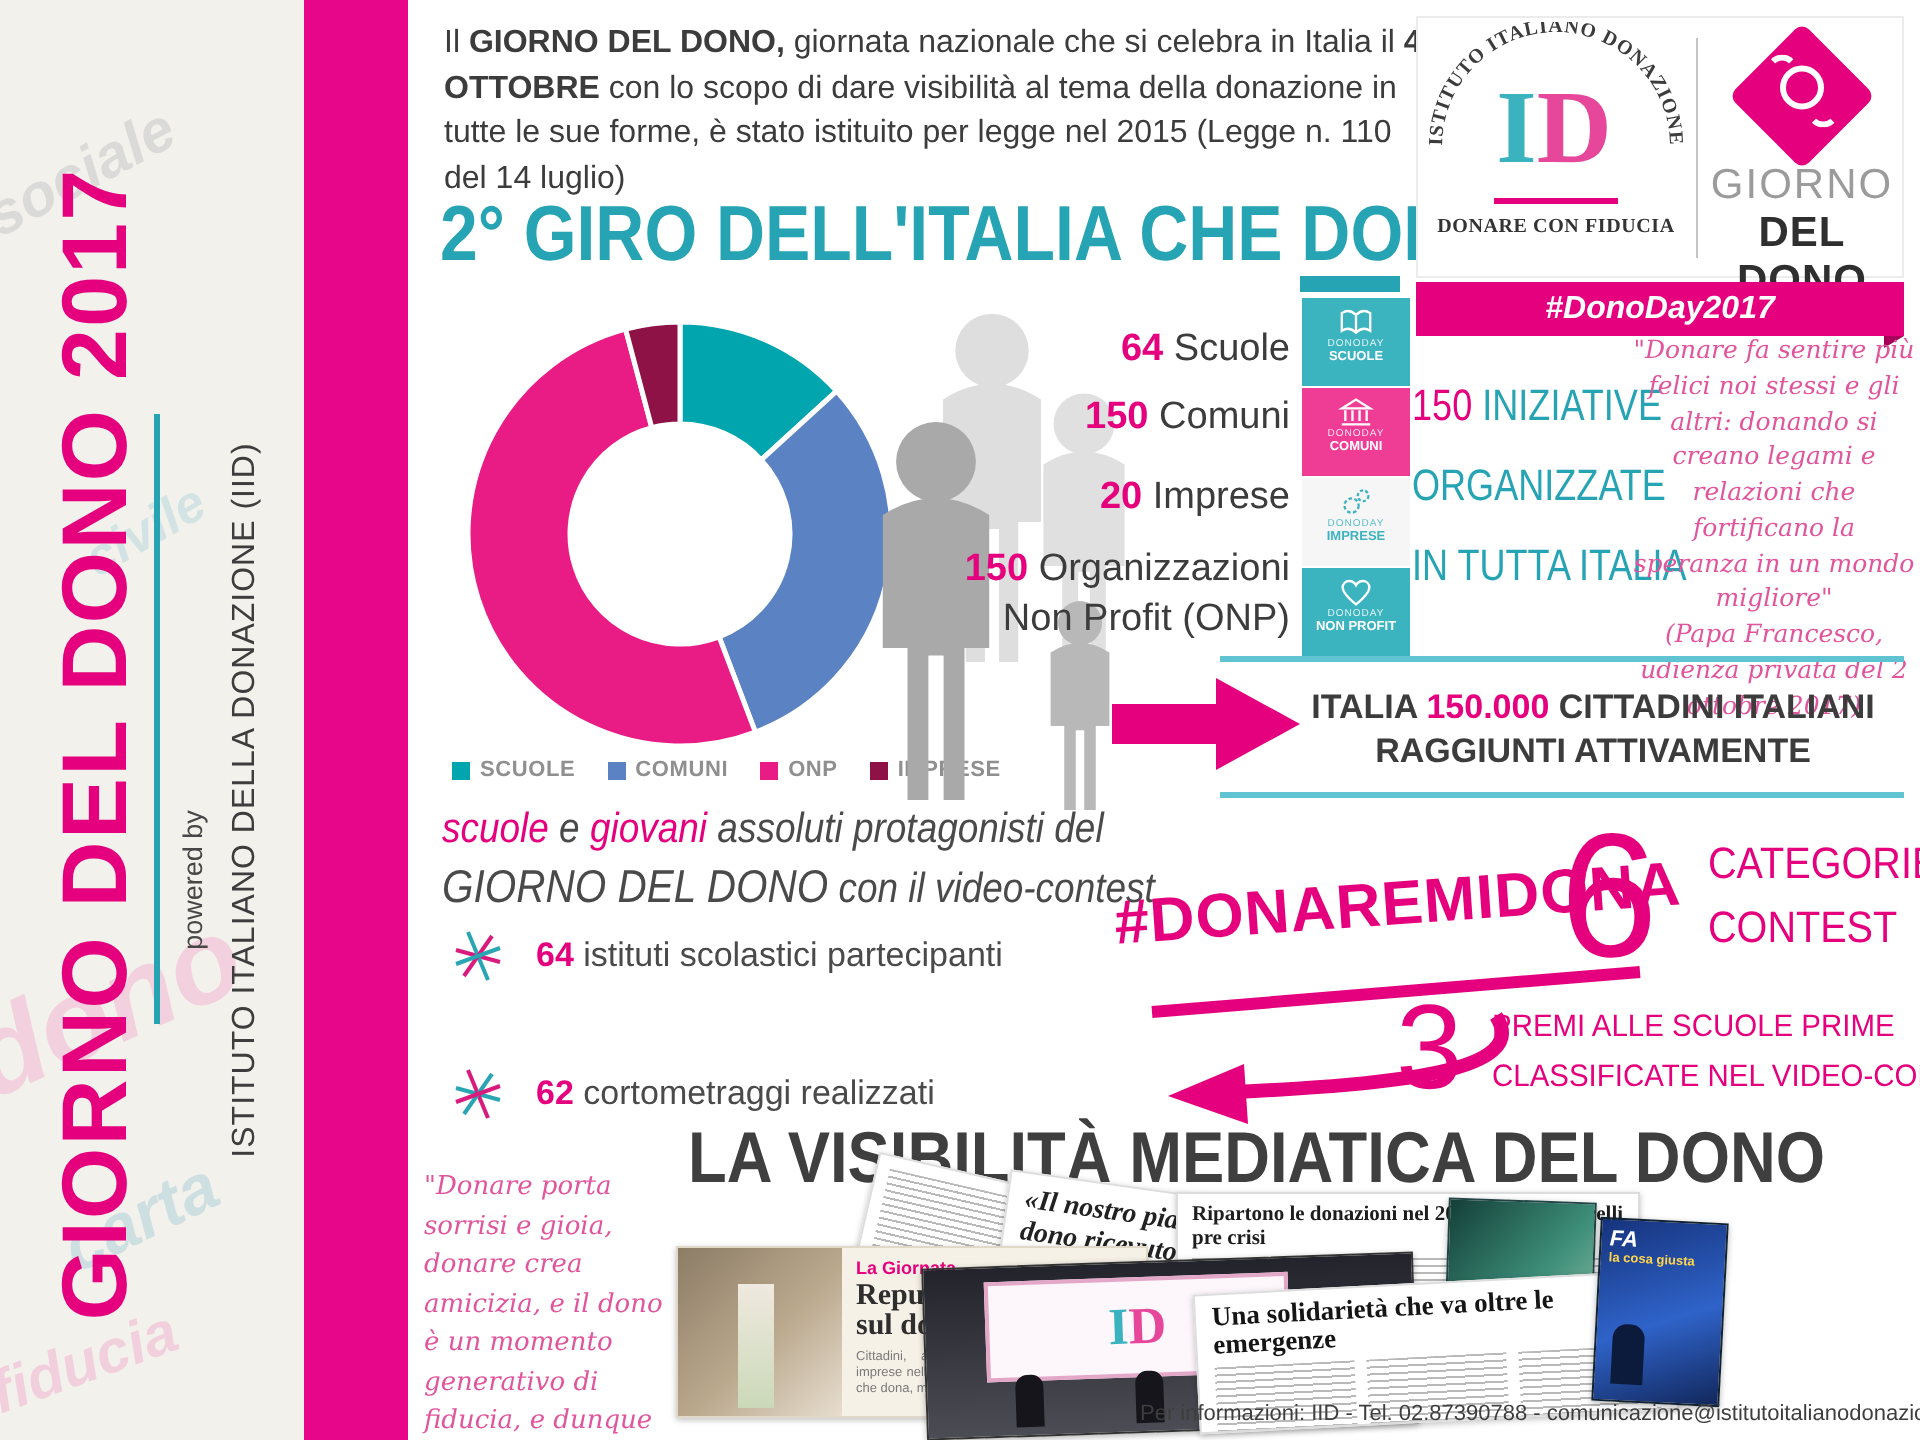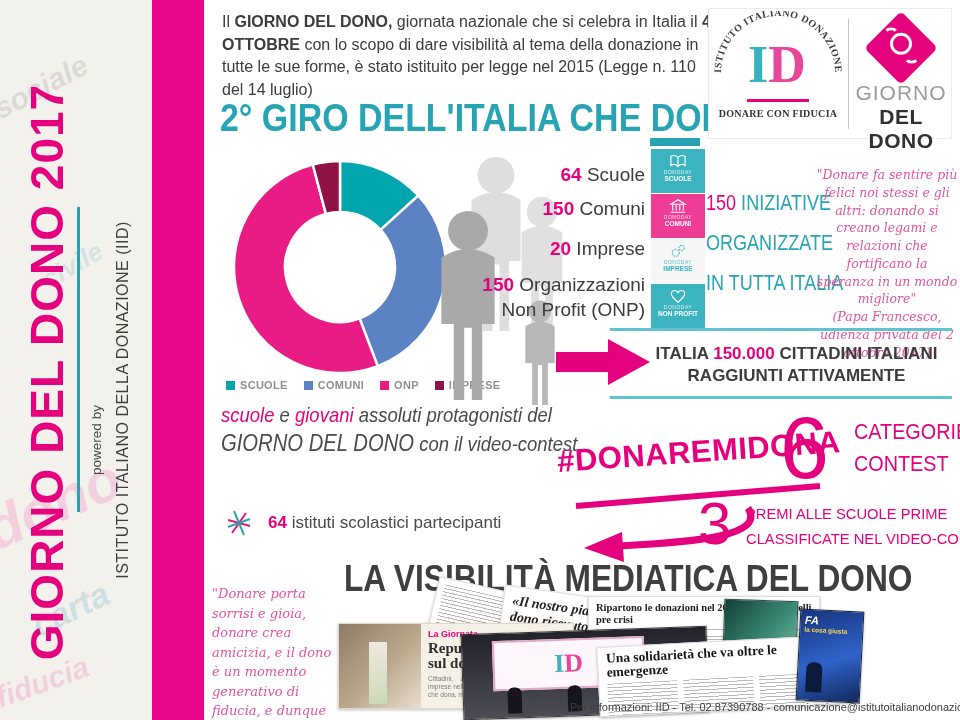--- a/index.html
+++ b/index.html
@@ -98,21 +98,21 @@
 
   
   #protagonists{position:absolute;left:221px;top:401px;transform:scaleX(.88);transform-origin:0 0;
     font-style:italic;color:#4a4a4a;white-space:nowrap;line-height:28px;}
   #protagonists .l1{font-size:21px;}
   #protagonists .pinkw{color:var(--pink);}
   #protagonists .caps{font-size:23px;}
   .bullet{position:absolute;left:224px;display:flex;align-items:flex-start;}
   .bullet .txt{margin-left:14px;font-size:17px;color:#4a4a4a;padding-top:5px;}
   .bullet .num{color:var(--pink);font-weight:bold;}
-  #bullet-0{top:452px;} #bullet-1{top:508px;} #bullet-2{top:532px;}
+  #bullet-0{top:452px;} #bullet-1{top:463px;} #bullet-2{top:532px;}
 
   
   #hashtag{position:absolute;left:556px;top:444px;font-size:31px;font-weight:bold;color:var(--pink);
     transform:rotate(-4deg);transform-origin:0 0;letter-spacing:.5px;white-space:nowrap;}
   #hashtag-arrow{position:absolute;left:548px;top:480px;}
   #six{position:absolute;left:780px;top:404px;font-size:88px;line-height:88px;color:var(--pink);}
   #cat1{position:absolute;left:854px;top:419px;font-size:22px;color:var(--pink);transform:scaleX(.9);transform-origin:0 0;white-space:nowrap;}
   #cat2{position:absolute;left:854px;top:451px;font-size:22px;color:var(--pink);transform:scaleX(.9);transform-origin:0 0;white-space:nowrap;}
   #three{position:absolute;left:698px;top:494px;font-size:60px;line-height:60px;color:var(--pink);}
   #prize1{position:absolute;left:746px;top:505px;font-size:15.5px;color:var(--pink);transform:scaleX(.95);transform-origin:0 0;white-space:nowrap;}
@@ -200,20 +200,21 @@
     <div id="logo-tagline">DONARE CON FIDUCIA</div>
     <div id="logo-divider"></div>
     <div id="logo-diamond">
       <span class="ring"></span>
       <span class="arc1"></span>
       <span class="arc2"></span>
     </div>
     <div id="brand1">GIORNO</div>
     <div id="brand2">DEL DONO</div>
   </div>
+  <div id="ribbon">#DonoDay2017</div>
 
   <svg id="donut" width="236" height="236" viewBox="0 0 236 236">
       <path d="M 118 12 A 106 106 0 0 1 196.28038991807875 46.528463327884495 L 158.61718344805973 80.915712104091 A 55 55 0 0 0 118 63 Z" fill="#00a5ad" stroke="#fff" stroke-width="2.5"></path>
       <path d="M 196.28038991807875 46.528463327884495 A 106 106 0 0 1 155.68707214111413 217.07413685432977 L 137.55461290340827 169.40639176403903 A 55 55 0 0 0 158.61718344805973 80.915712104091 Z" fill="#5b82c3" stroke="#fff" stroke-width="2.5"></path>
       <path d="M 155.68707214111413 217.07413685432977 A 106 106 0 1 1 90.7867754412341 15.55274328165649 L 103.87993065347052 64.84340453293497 A 55 55 0 1 0 137.55461290340827 169.40639176403903 Z" fill="#e81c84" stroke="#fff" stroke-width="2.5"></path>
       <path d="M 90.7867754412341 15.55274328165649 A 106 106 0 0 1 117.99999999999999 12 L 117.99999999999999 63 A 55 55 0 0 0 103.87993065347052 64.84340453293497 Z" fill="#8e1245" stroke="#fff" stroke-width="2.5"></path>
     </svg>
   <div id="legend">
     <span class="legend-item">
         <span class="legend-swatch" style="background: rgb(0, 165, 173);"></span>
@@ -314,20 +315,31 @@
     <svg width="30" height="30" viewBox="0 0 30 30">
       <g stroke-width="2">
           <line x1="4" y1="12" x2="26" y2="18" stroke="#d81b7c"></line>
           <line x1="10" y1="3" x2="20" y2="27" stroke="#2aa5b4"></line>
           <line x1="22" y1="5" x2="8" y2="25" stroke="#d81b7c"></line>
           <line x1="26" y1="11" x2="4" y2="19" stroke="#2aa5b4"></line>
         </g>
     </svg>
     <span class="txt"><span class="num">64</span><span> istituti scolastici partecipanti</span></span>
   </div>
+  <div class="bullet" id="bullet-2">
+    <svg width="30" height="30" viewBox="0 0 30 30">
+      <g stroke-width="2">
+          <line x1="4" y1="12" x2="26" y2="18" stroke="#2aa5b4"></line>
+          <line x1="10" y1="3" x2="20" y2="27" stroke="#d81b7c"></line>
+          <line x1="22" y1="5" x2="8" y2="25" stroke="#2aa5b4"></line>
+          <line x1="26" y1="11" x2="4" y2="19" stroke="#d81b7c"></line>
+        </g>
+    </svg>
+    <span class="txt"><span class="num">62</span><span> cortometraggi realizzati</span></span>
+  </div>
 
   <div id="hashtag">#DONAREMIDONA</div>
   <svg id="hashtag-arrow" width="280" height="90" viewBox="0 0 280 90">
     <line x1="272" y1="6" x2="28" y2="26" stroke="#e5017e" stroke-width="6"></line>
     <path d="M 200 28 C 218 56 150 62 70 66" fill="none" stroke="#e5017e" stroke-width="7"></path>
     <polygon points="74,52 36,68 76,82" fill="#e5017e"></polygon>
   </svg>
 
   <div id="six">6</div>
   <div id="cat1">CATEGORIE</div>

